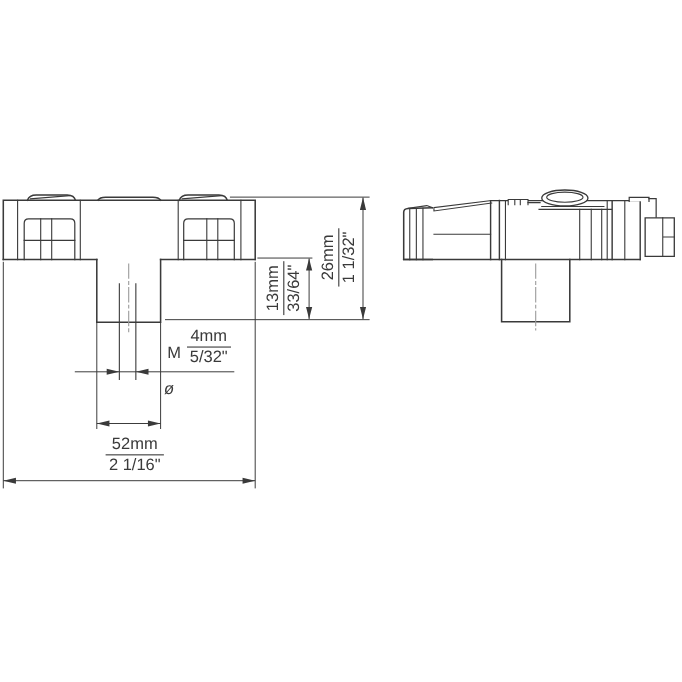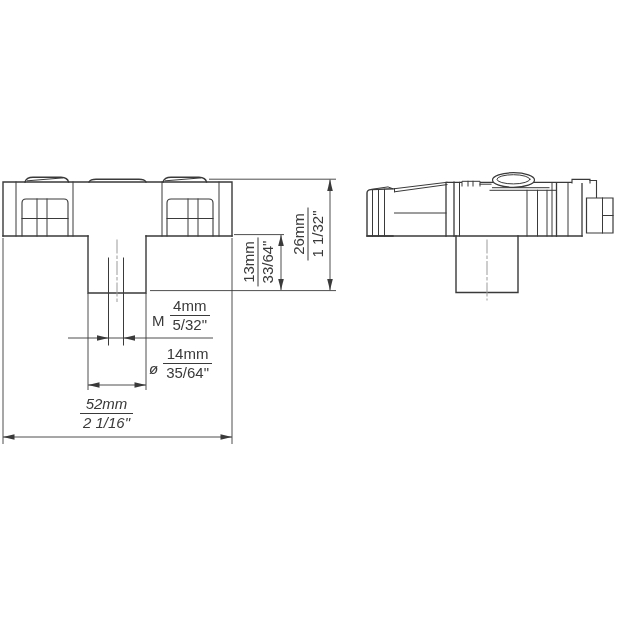--- a/index.html
+++ b/index.html
@@ -147,27 +147,23 @@
   <div class="dim-label" style="left:152px;top:298px;">
     <span class="prefix">M</span>
     <span class="frac">
       <span class="num">4mm</span>
       <span class="den">5/32"</span>
     </span>
   </div>
 
   <div class="dim-label" style="left:149px;top:346px;">
     <span class="prefix slanted">ø</span>
-    <span class="frac">
-      <span class="num">14mm</span>
-      <span class="den">35/64"</span>
-    </span>
   </div>
 
-  <div class="dim-label" style="left:80px;top:396px;font-style:italic;">
+  <div class="dim-label" style="left:96px;top:396px;">
     <span class="frac">
       <span class="num">52mm</span>
       <span class="den">2 1/16"</span>
     </span>
   </div>
 
   <div class="dim-label rot" style="left:258px;top:262px;">
     <span class="frac">
       <span class="num">13mm</span>
       <span class="den">33/64"</span>

